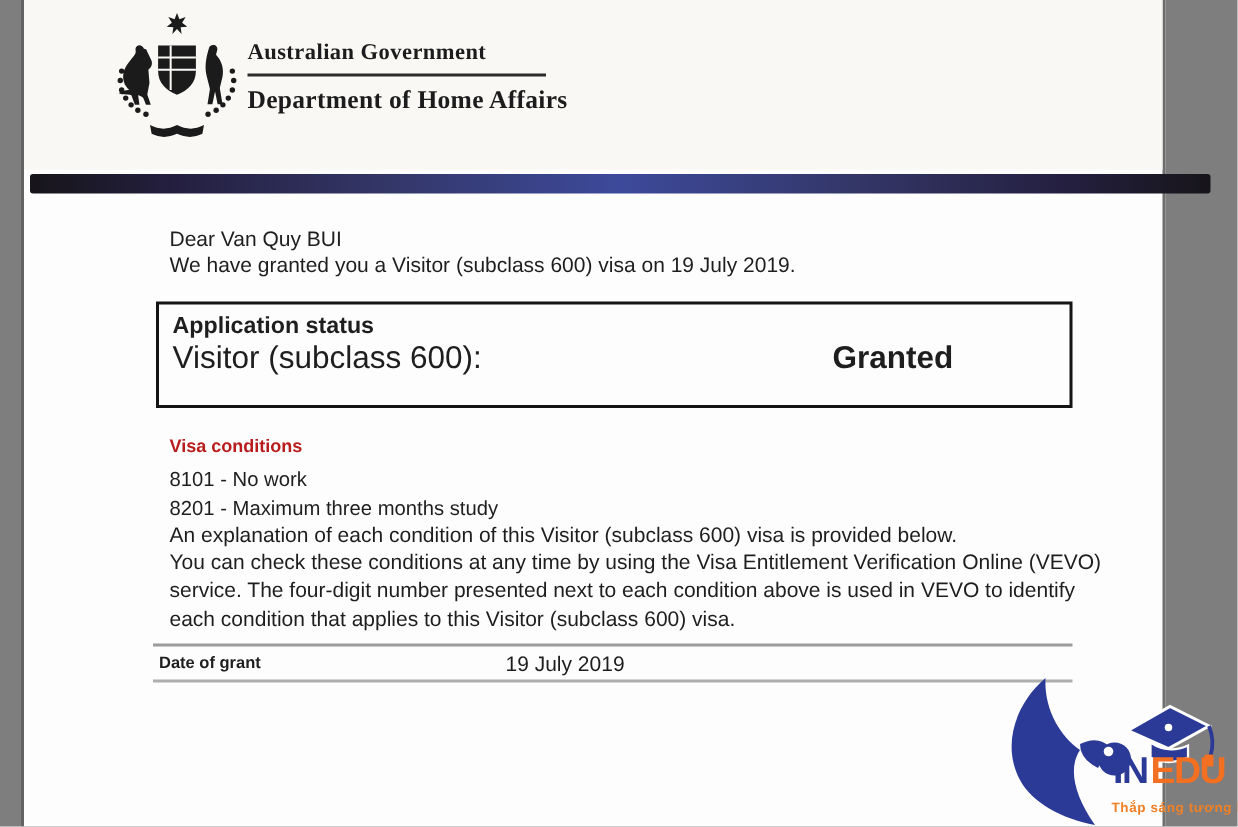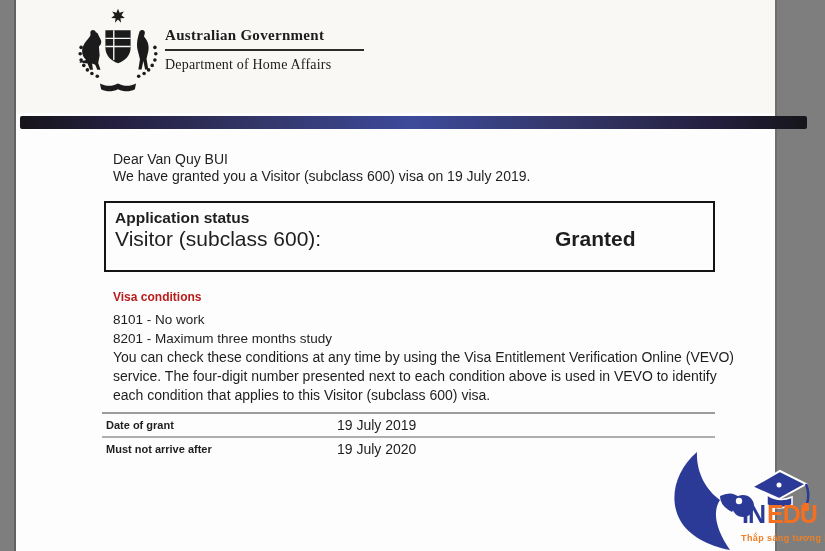--- a/index.html
+++ b/index.html
@@ -14,21 +14,21 @@
     border-left:2px solid #626262;border-right:2px solid #6e6e6e;
   }
   .top-section{
     position:absolute;left:0;top:0;right:0;height:113px;background:#f9f8f5;
   }
   .crest{position:absolute;left:57px;top:7px;width:90px;height:88px;}
   .header-text{position:absolute;left:149px;top:27px;color:#1c1c1c;
     font-family:"Liberation Serif","DejaVu Serif",serif;}
   .gov-title{font-size:15px;font-weight:bold;letter-spacing:.3px;}
   .header-rule{width:199px;height:2px;background:#2b2b2b;margin:5px 0 6px;}
-  .dept-title{font-size:14px;font-weight:normal;letter-spacing:.2px;}
+  .dept-title{font-size:17px;font-weight:bold;letter-spacing:.2px;}
   .accent-bar{
     position:absolute;left:4px;top:116px;width:787px;height:13px;border-radius:2px;
     background:linear-gradient(90deg,#17151a 0%,#241f3f 12%,#333667 30%,#3d4a9b 50%,#333667 70%,#241f3f 88%,#17151a 100%);
   }
   .letter-body{
     position:absolute;left:97px;top:151px;width:627px;
     font-size:14px;color:#1e1e1e;line-height:17px;
   }
   .letter-body p{margin:0;}
   .salutation{margin-top:8px;}
@@ -113,30 +113,27 @@
         <span class="status-value">Granted</span>
       </div>
     </div>
 
     <div class="section-heading">Visa conditions</div>
     <div class="cond-list">
       <div class="cond">8101 - No work</div>
       <div class="cond">8201 - Maximum three months study</div>
     </div>
 
+    <p class="explanation">An explanation of each condition of this Visitor (subclass 600) visa is provided below.</p>
     <p class="vevo-note">You can check these conditions at any time by using the Visa Entitlement Verification Online (VEVO) service. The four-digit number presented next to each condition above is used in VEVO to identify each condition that applies to this Visitor (subclass 600) visa.</p>
 
     <div class="duration-table">
       <div class="t-row first">
         <div class="t-label">Date of grant</div>
         <div class="t-value">19 July 2019</div>
-      </div>
-      <div class="t-row">
-        <div class="t-label">Must not arrive after</div>
-        <div class="t-value">19 July 2020</div>
       </div>
     </div>
   </div>
 </div>
 
 <div class="watermark">
   <svg class="bird-logo" viewBox="0 0 170 105" aria-hidden="true">
     <path d="M41 6 C20 24 12 52 24 74 C32 89 52 100 74 104 C60 84 56 66 64 54 C50 44 40 26 41 6 Z" fill="#2b3a96"></path>
     <path d="M64 50 Q76 44 84 52 L76 66 Q64 60 64 50 Z" fill="#2b3a96"></path>
     <circle cx="87" cy="60" r="11" fill="#2b3a96"></circle>

